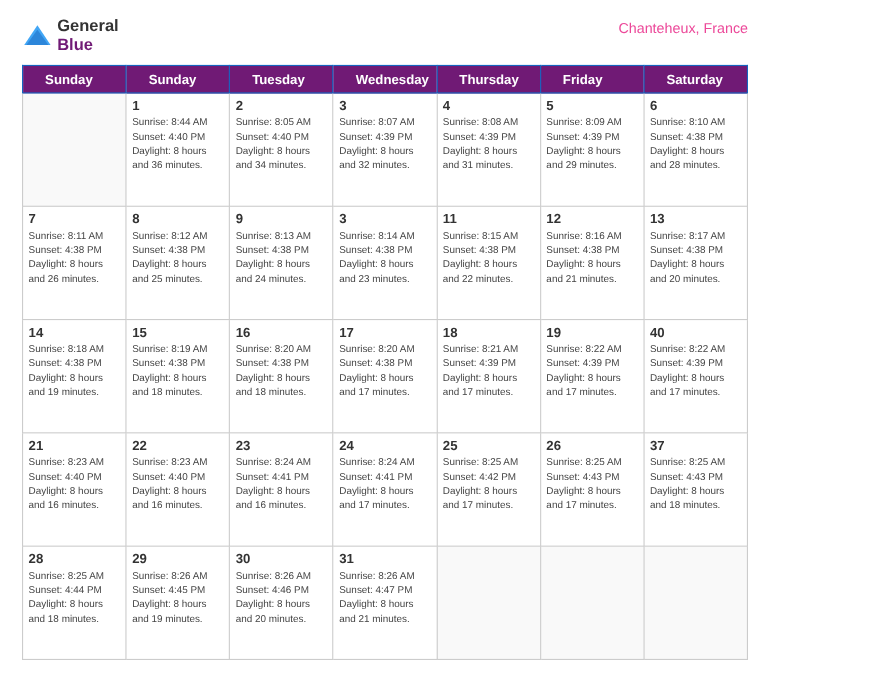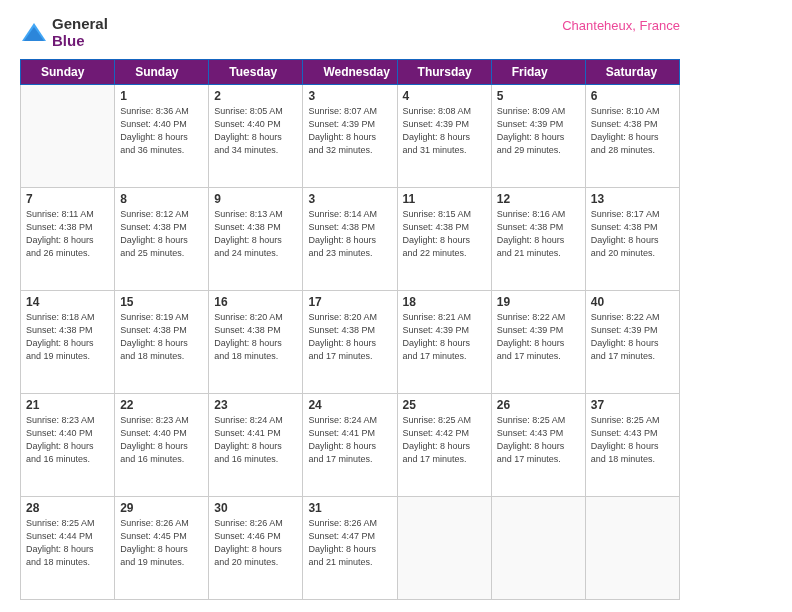--- a/index.html
+++ b/index.html
@@ -131,21 +131,21 @@
           <th>Thursday</th>
           <th>Friday</th>
           <th>Saturday</th>
         </tr>
     </thead>
     <tbody id="calendar-body">
     <tr>
           <td class="empty-cell"></td>
           <td>
             <div class="day-number">1</div>
-            <div class="day-detail"><span>Sunrise: 8:36 AM</span><br><span>Sunset: 4:40 PM</span><br><span>Daylight: 8 hours</span><br><span>and 36 minutes.</span></div>
+            <div class="day-detail"><span>Sunrise: 8:44 AM</span><br><span>Sunset: 4:40 PM</span><br><span>Daylight: 8 hours</span><br><span>and 36 minutes.</span></div>
           </td>
           <td>
             <div class="day-number">2</div>
             <div class="day-detail"><span>Sunrise: 8:05 AM</span><br><span>Sunset: 4:40 PM</span><br><span>Daylight: 8 hours</span><br><span>and 34 minutes.</span></div>
           </td>
           <td>
             <div class="day-number">3</div>
             <div class="day-detail"><span>Sunrise: 8:07 AM</span><br><span>Sunset: 4:39 PM</span><br><span>Daylight: 8 hours</span><br><span>and 32 minutes.</span></div>
           </td>
           <td>

